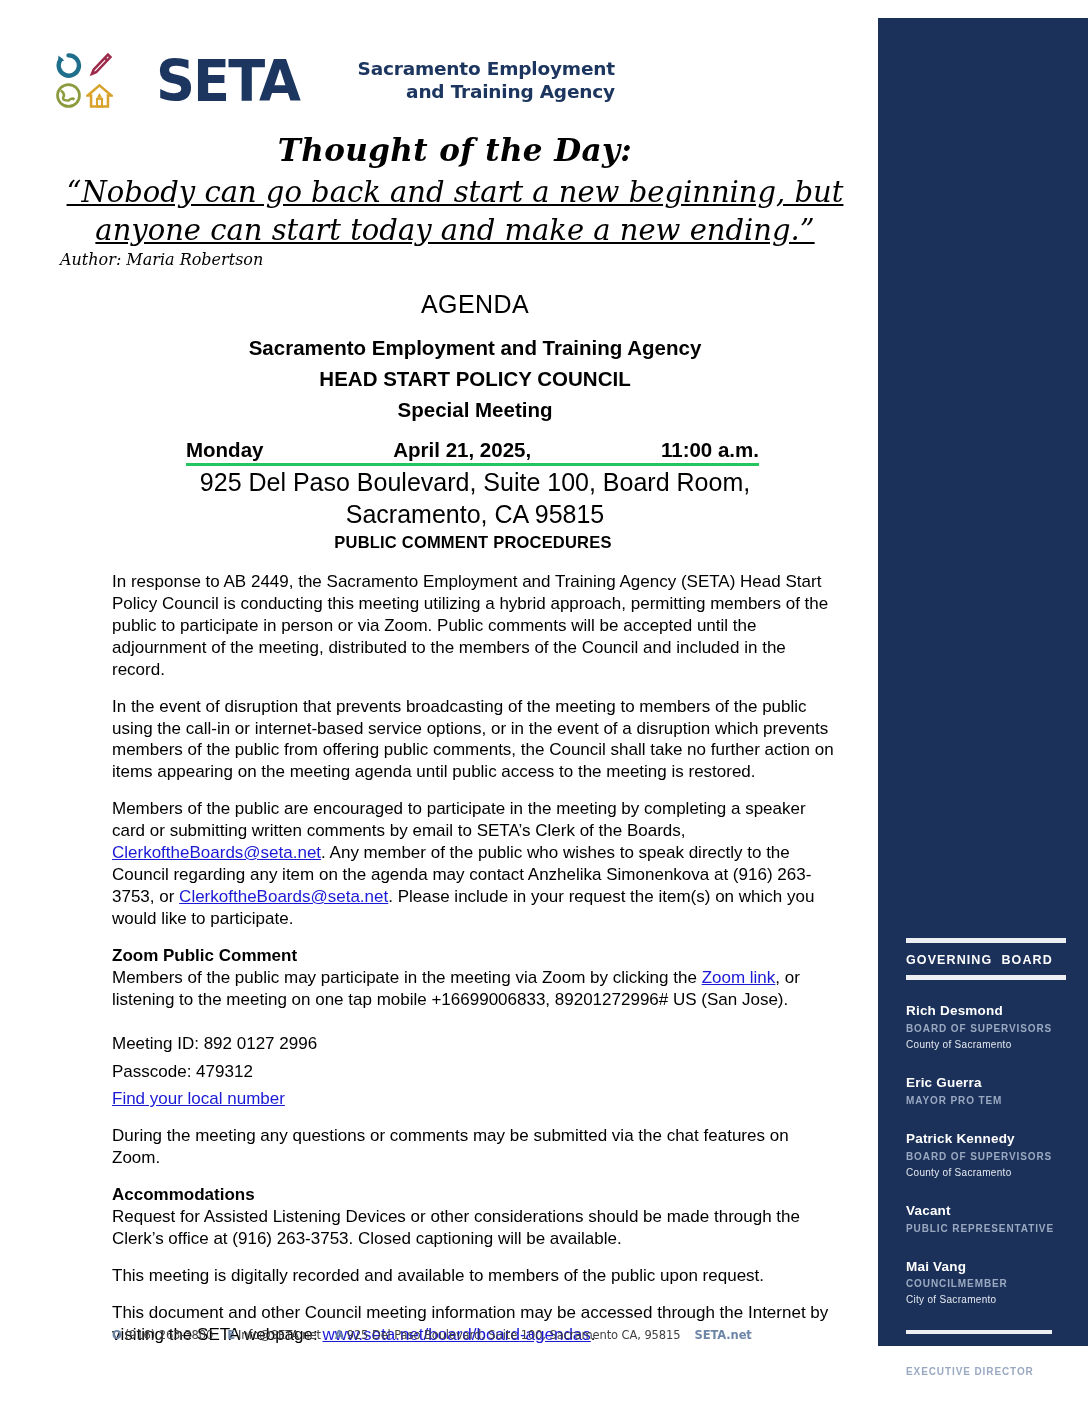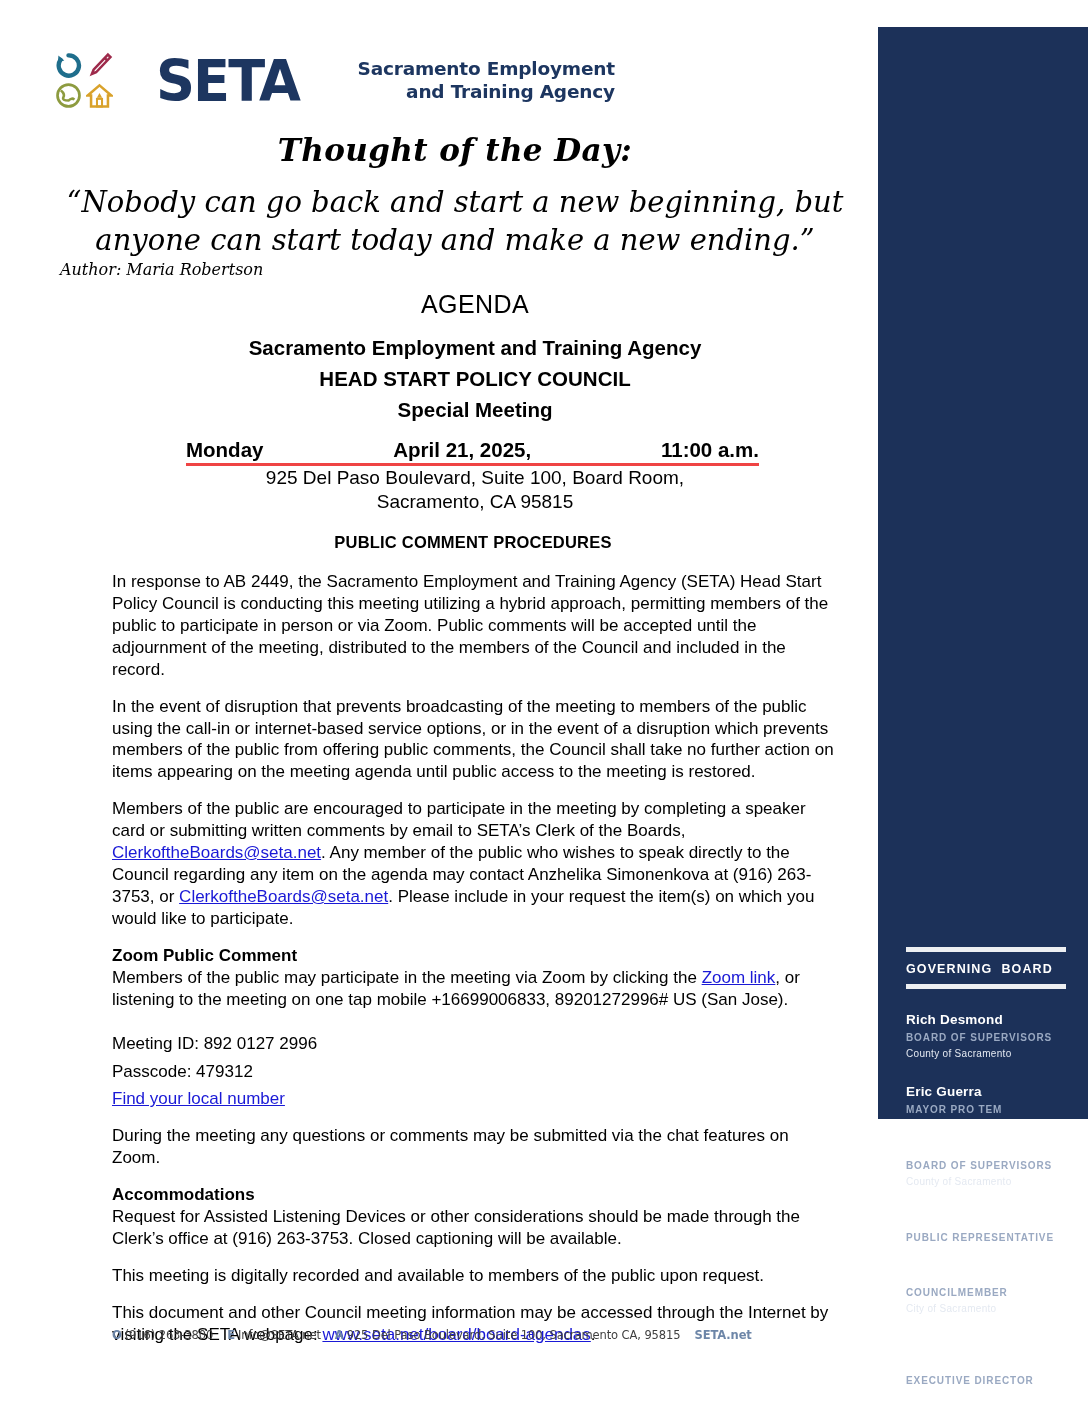--- a/index.html
+++ b/index.html
@@ -16,23 +16,23 @@
     width: 1088px;
     height: 1408px;
     background: #ffffff;
     overflow: hidden;
   }
 
   
   #sidebar {
     position: absolute;
     left: 878px;
-    top: 27px;
+    top: 18px;
     width: 210px;
-    height: 1092px;
+    height: 1328px;
     background: #1c3159;
   }
   .gb-rule {
     height: 5px;
     background: #ffffff;
     margin: 0 22px 0 28px;
     opacity: .92;
   }
   .gb-rule.top { margin-bottom: 10px; }
   .gb-rule.bot { margin-top: 8px; }
@@ -136,21 +136,22 @@
   #thought-title {
     font-size: 31px;
     font-weight: bold;
     font-style: italic;
     letter-spacing: .4px;
   }
   #thought-quote {
     font-size: 29px;
     font-style: italic;
     line-height: 1.3;
-    margin-top: 16px;
+    margin-top: 6px;
+    text-decoration: underline;
   }
   #thought-author {
     font-size: 16px;
     font-style: italic;
     text-align: left;
     margin-top: 1px;
     padding-right: 8px;
   }
 
   
@@ -172,36 +173,36 @@
     font-weight: bold;
     line-height: 1.5;
   }
   #agenda-sub { margin-top: 14px; }
 
   #datebar {
     position: absolute;
     left: 186px;
     top: 438px;
     width: 573px;
-    border-bottom: 3px solid #ef4444;
+    border-bottom: 3px solid #22c55e;
     display: flex;
     justify-content: space-between;
     align-items: flex-end;
     font-size: 20.5px;
     font-weight: bold;
     padding-bottom: 1px;
     color: #000;
   }
   #venue {
     position: absolute;
     left: 110px;
     top: 466px;
     width: 730px;
     text-align: center;
-    font-size: 19px;
+    font-size: 25px;
     line-height: 1.28;
     color: #000;
   }
 
   
   #body-col {
     position: absolute;
     left: 112px;
     top: 533px;
     width: 722px;

